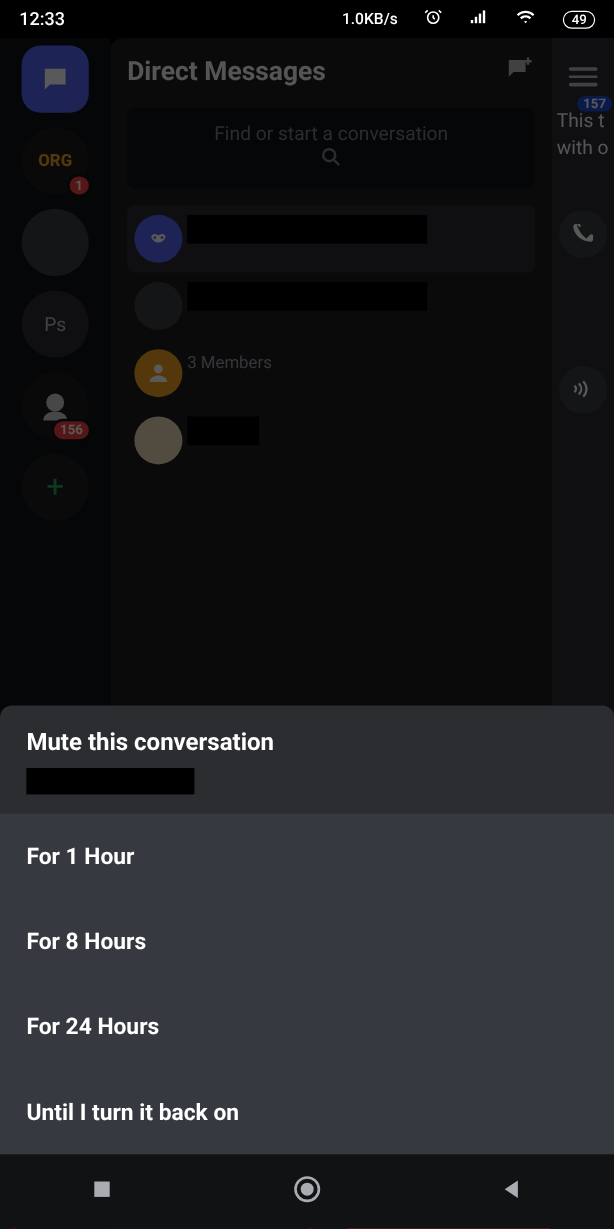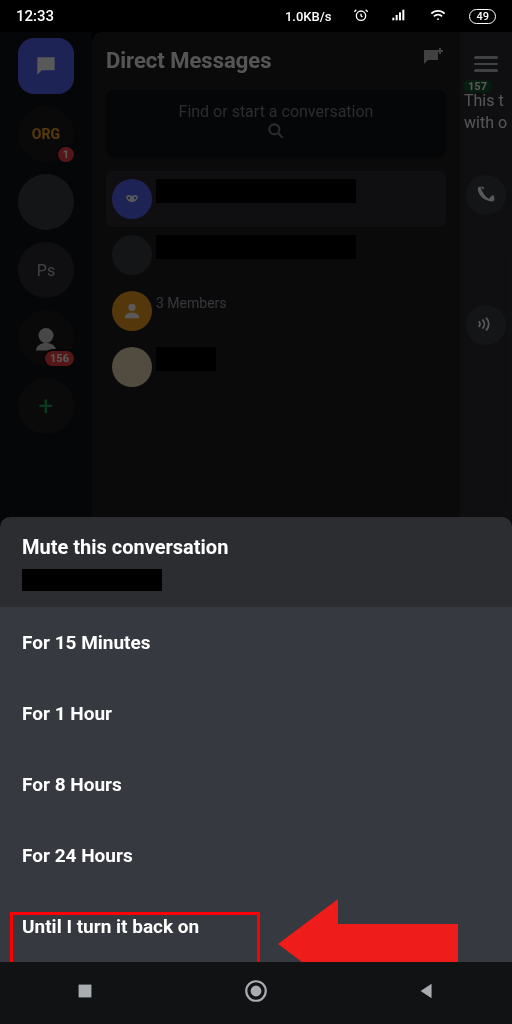--- a/index.html
+++ b/index.html
@@ -157,29 +157,29 @@
   .peek-menu {
     width: 24px;
     height: 16px;
     margin: 0 auto 8px;
     display: flex;
     flex-direction: column;
     gap: 4px;
   }
   .peek-menu div { height: 3px; background: #b5bac1; border-radius: 2px; }
   .peek-badge {
-    background: #14532d;
+    background: #1d4ed8;
     color: #fff;
     font-size: 11px;
     font-weight: 700;
     border-radius: 9px;
     padding: 0 5px;
     position: absolute;
     top: 48px;
-    right: 20px;
+    right: 2px;
   }
   .peek-text {
     color: #f2f3f5;
     font-size: 16px;
     padding: 10px 0 0 4px;
     line-height: 1.4;
     white-space: pre;
   }
   .peek-icon {
     width: 40px; height: 40px; border-radius: 50%;
@@ -382,21 +382,20 @@
 
   <div class="dimmer"></div>
 </div>
 
 <div class="bottom-sheet">
   <div class="sheet-header">
     <div class="sheet-title">Mute this conversation</div>
     <div class="sheet-sub-redact"></div>
   </div>
   <div class="sheet-list">
-    <div class="sheet-item">For 15 Minutes</div>
     <div class="sheet-item">For 1 Hour</div>
     <div class="sheet-item">For 8 Hours</div>
     <div class="sheet-item">For 24 Hours</div>
     <div class="sheet-item">Until I turn it back on</div>
   </div>
   <div class="highlight-box"></div>
   <svg class="arrow" width="190" height="90" viewBox="0 0 190 90">
     <polygon points="60,25 60,0 0,45 60,90 60,65 180,65 180,25" fill="#ef1c1c"></polygon>
   </svg>
 </div>

